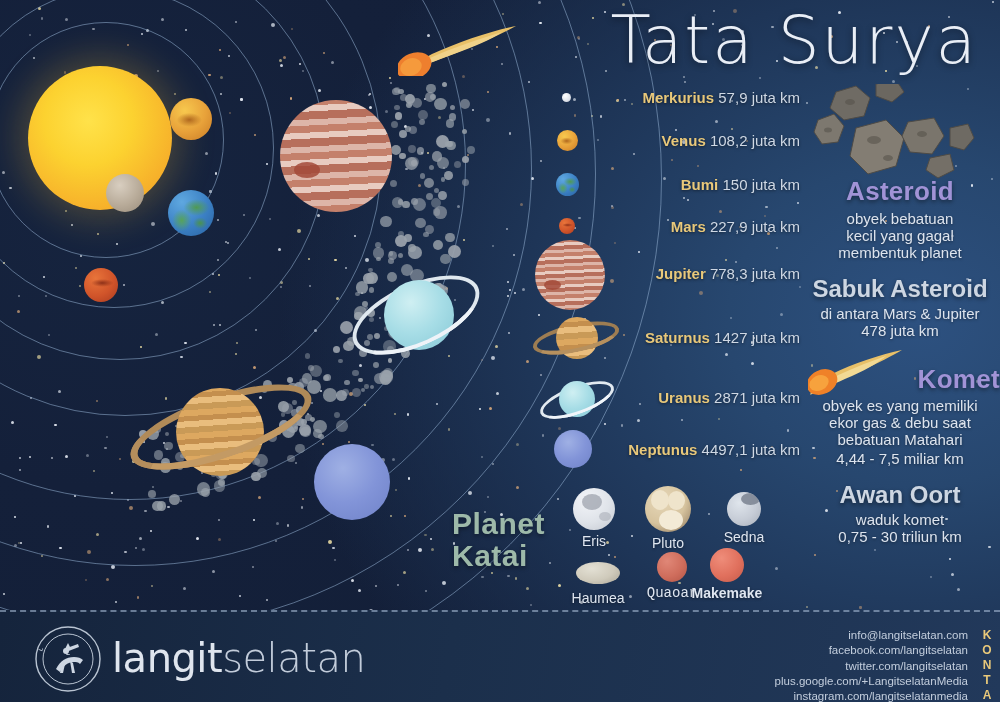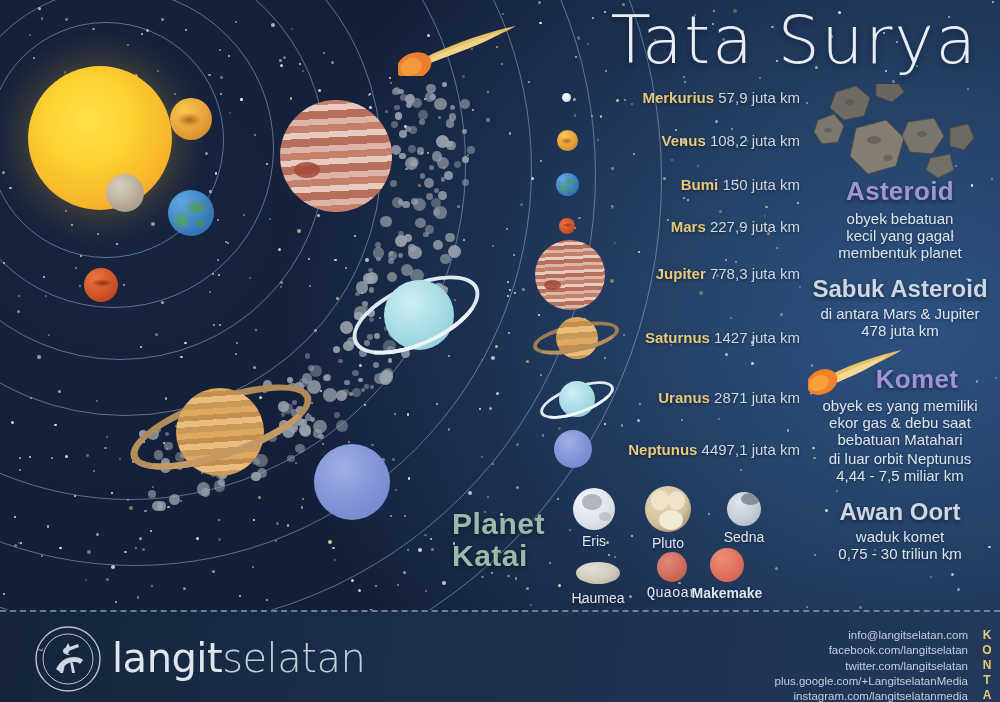--- a/index.html
+++ b/index.html
@@ -1046,28 +1046,27 @@
   </div>
 
   <svg style="position:absolute;left:808px;top:348px;width:96px;height:52px;" viewBox="0 0 96 52">
     <path d="M94 2 C74 6 44 16 24 26 C13 32 6 38 2 46 C12 41 30 33 48 25 C70 15 86 7 94 2 Z" fill="#e8c068"></path>
     <path d="M78 8 C60 14 36 24 20 32 C11 37 5 42 2 47 C12 42 28 35 44 28 C62 20 72 13 78 8 Z" fill="#f2d994"></path>
     <ellipse cx="14" cy="34" rx="16" ry="12" transform="rotate(-26 14 34)" fill="#ef8128"></ellipse>
     <ellipse cx="11" cy="35" rx="10" ry="7.5" transform="rotate(-26 11 35)" fill="#f7a23d"></ellipse>
   </svg>
 
   <div class="rcol" style="top:364px;">
-    <div class="hdr-purple" style="margin-left:34px;">Komet</div>
+    <div class="hdr-purple" style="margin-left:34px;text-align:right;">Komet</div>
     <div class="body-txt" style="margin-top:3px;">
       <div>obyek es yang memiliki</div>
       <div>ekor gas &amp; debu saat</div>
       <div>bebatuan Matahari</div>
     </div>
     <div class="body-txt" style="margin-top:3px;">
-      <div>di luar orbit Neptunus</div>
       <div>4,44 - 7,5 miliar km</div>
     </div>
     <div class="hdr-grey" style="margin-top:13px;">Awan Oort</div>
     <div class="body-txt" style="margin-top:3px;">
       <div>waduk komet</div>
       <div>0,75 - 30 triliun km</div>
     </div>
   </div>
 
   <div id="katai-title">

